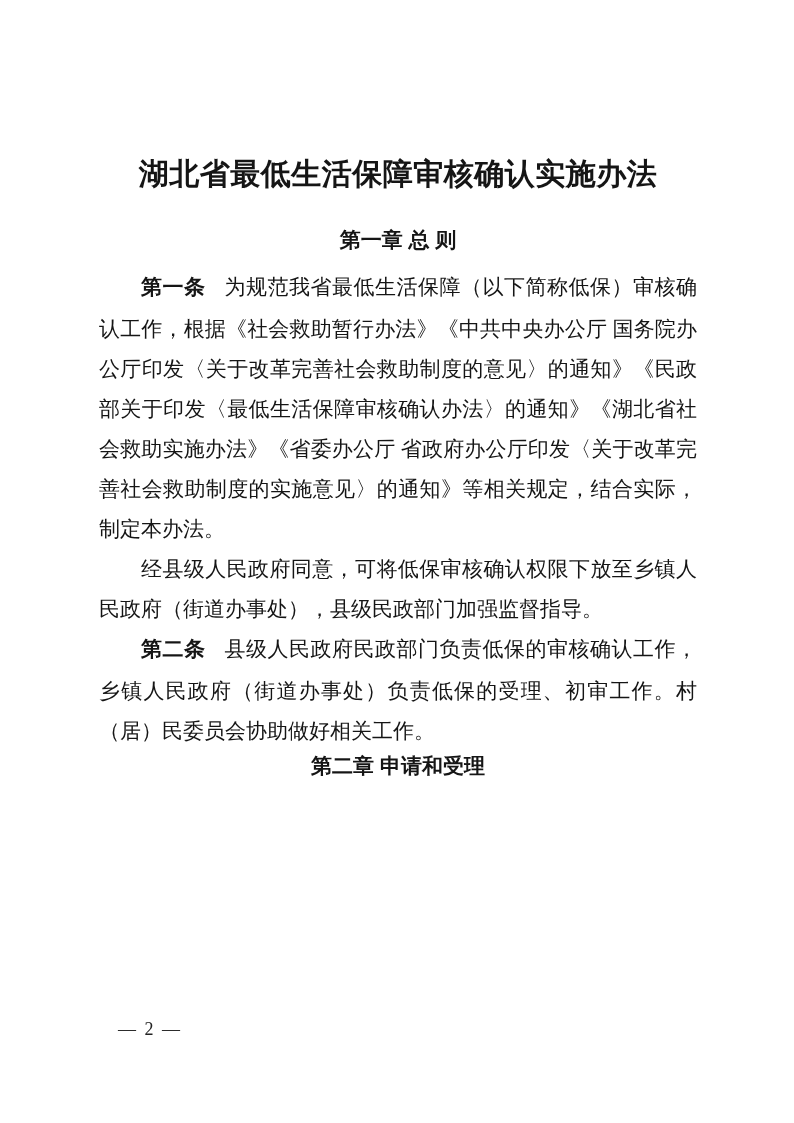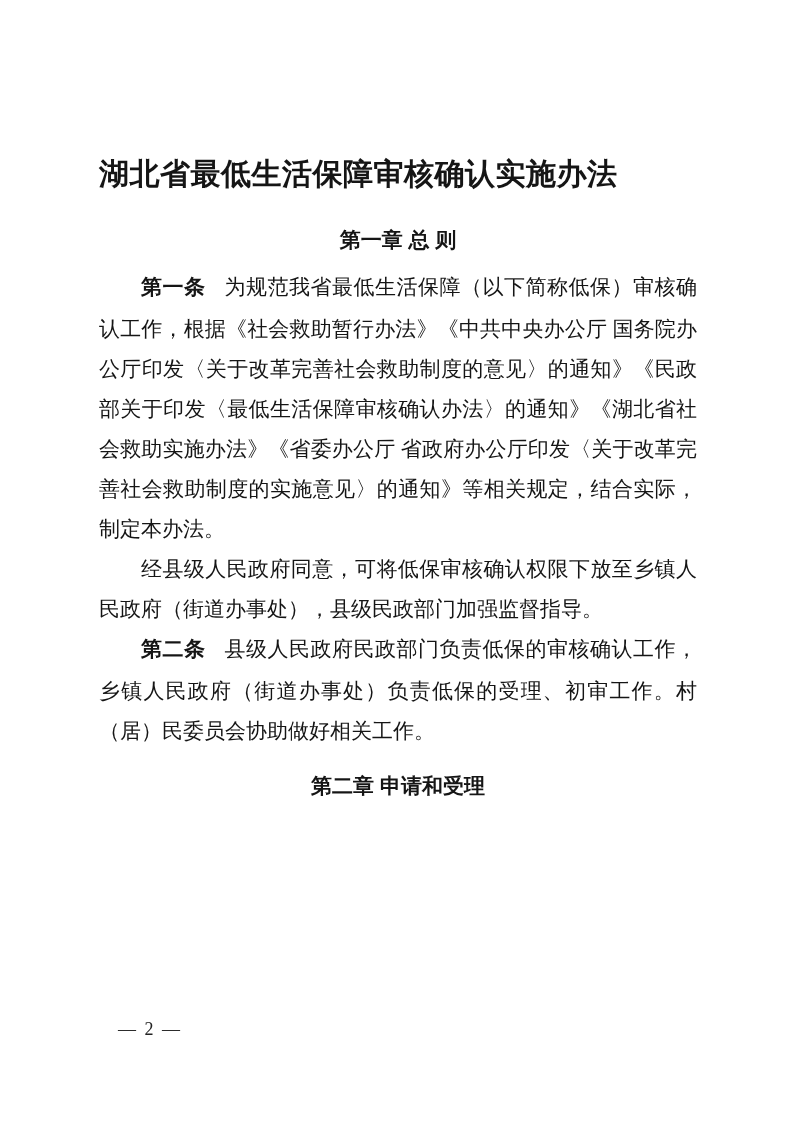--- a/index.html
+++ b/index.html
@@ -17,34 +17,34 @@
     font-family: "Liberation Serif", serif;
     overflow: hidden;
     box-sizing: border-box;
     padding: 153px 97px 0 99px;
   }
   .doc-title {
     margin: 0 0 30px 0;
     font-size: 30px;
     line-height: 42px;
     font-weight: 700;
+    text-align: center;
     letter-spacing: 0.5px;
     font-family: "Liberation Serif", serif;
     white-space: nowrap;
   }
   .chapter-heading {
     margin: 0 0 12px 0;
     font-size: 21px;
     line-height: 30px;
     font-weight: 700;
     text-align: center;
     font-family: "Liberation Sans", sans-serif;
   }
   .chapter-heading.second {
-    margin-top: 20px;
     margin-bottom: 9px;
   }
   .body-para {
     margin: 0;
     font-size: 21px;
     line-height: 40px;
     text-indent: 2em;
     text-align: justify;
     text-justify: inter-ideograph;
     font-family: "Liberation Serif", serif;

